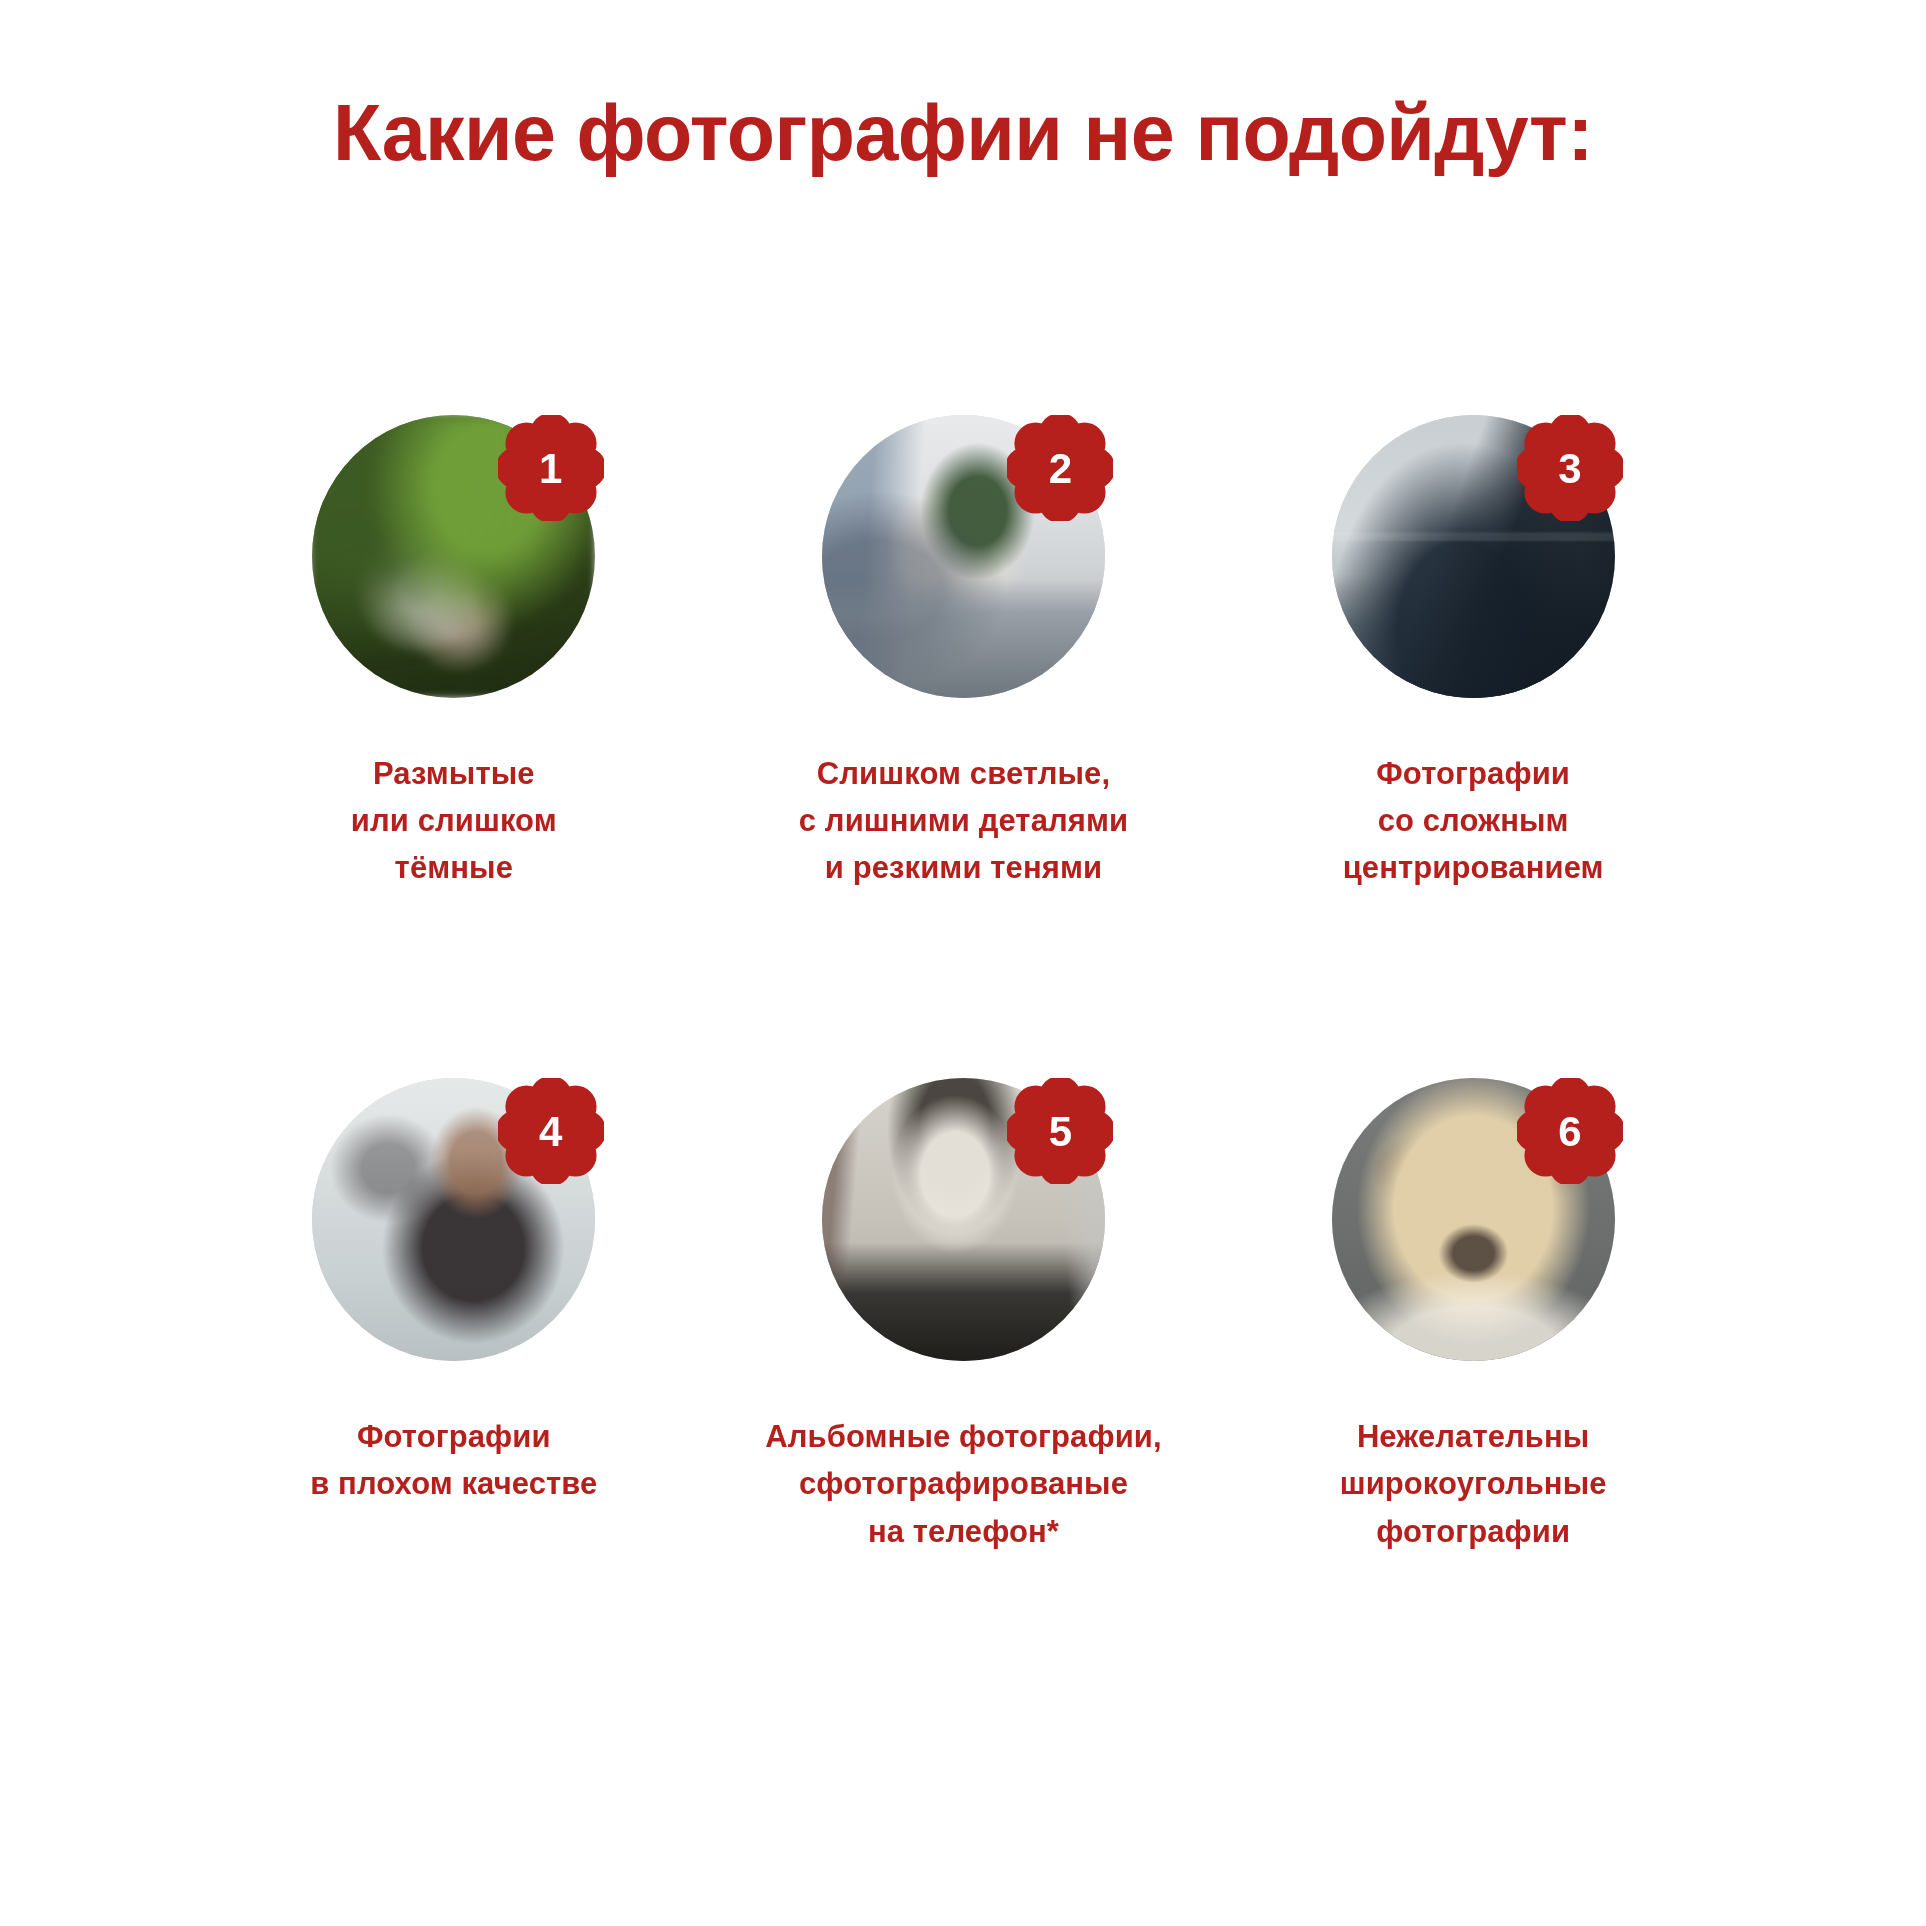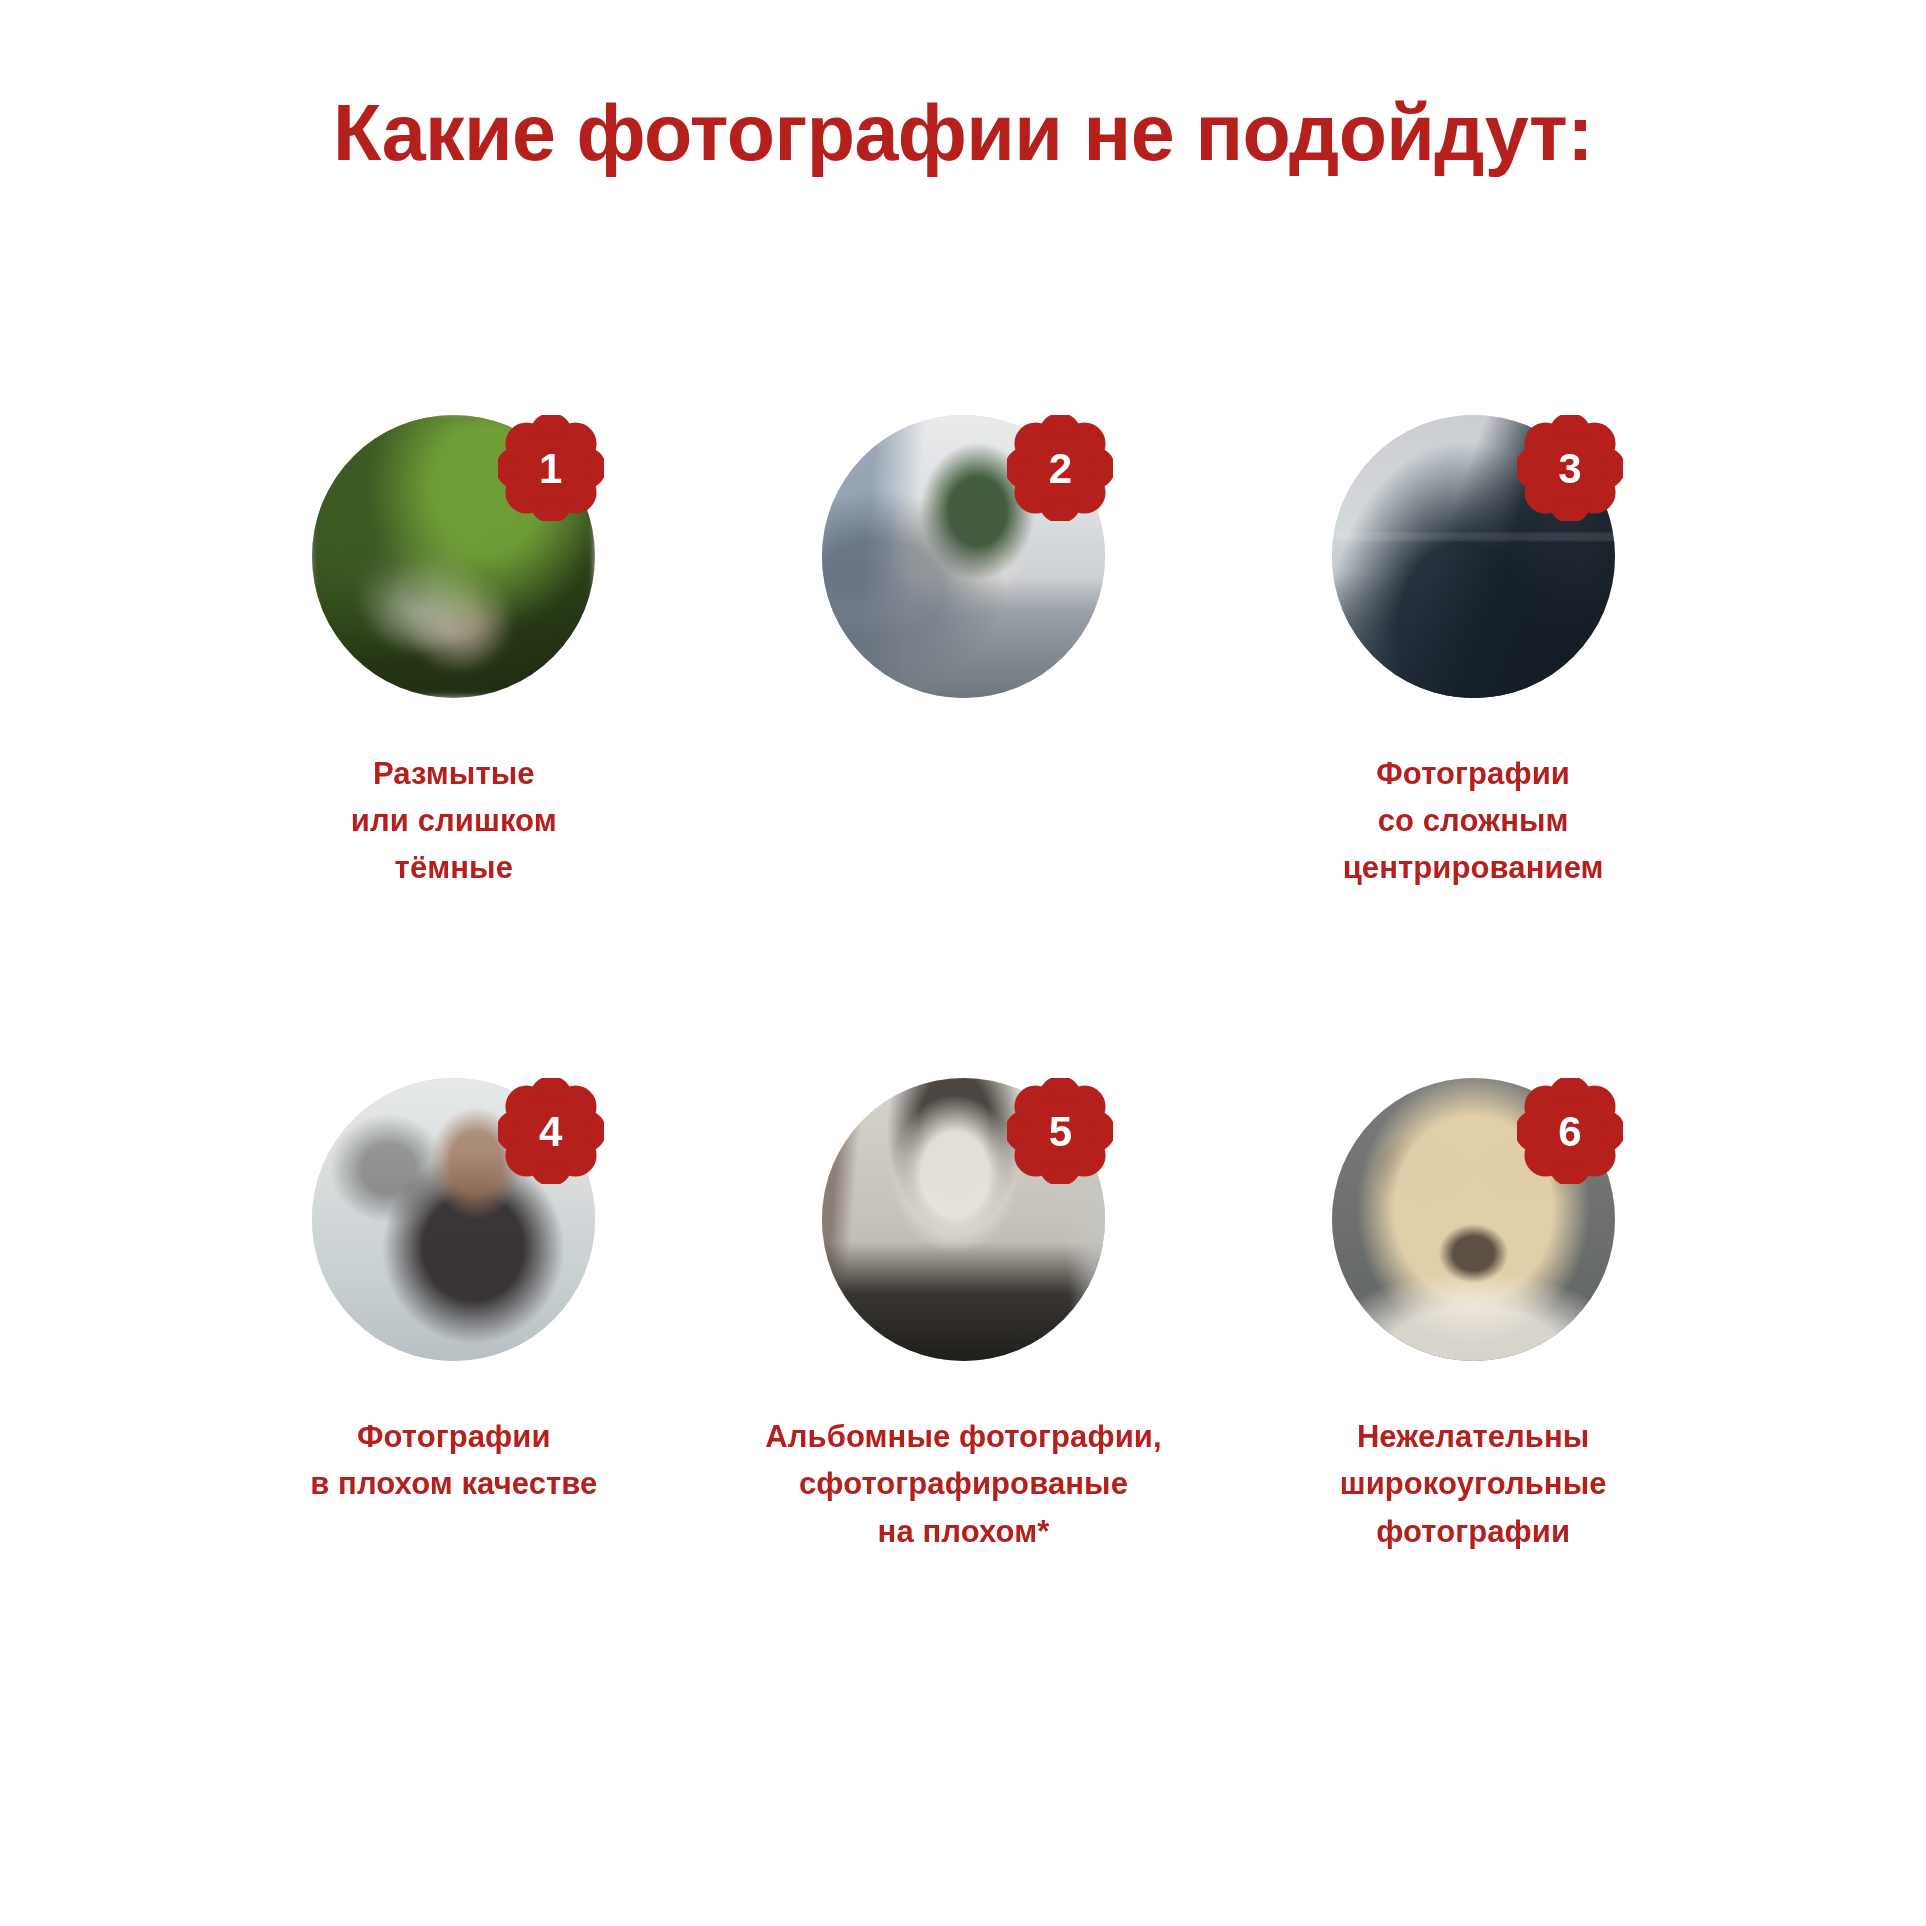--- a/index.html
+++ b/index.html
@@ -264,20 +264,23 @@
               <circle cx="27" cy="27" r="20"></circle>
                 <circle cx="73" cy="27" r="20"></circle>
               <circle cx="27" cy="73" r="20"></circle>
                 <circle cx="73" cy="73" r="20"></circle>
               <circle cx="50" cy="50" r="32"></circle>
             </g>
           </svg>
           <span class="num">2</span>
         </div>
       </div>
+      <div class="caption">Слишком светлые,
+с лишними деталями
+и резкими тенями</div>
     </div>
 
     <div class="cell">
       <div class="photo-wrap">
         <div class="photo p3">
           <div class="layer l1"></div>
             <div class="layer l2"></div>
             <div class="layer l3"></div>
         </div>
         <div class="badge">
@@ -349,21 +352,21 @@
               <circle cx="27" cy="73" r="20"></circle>
                 <circle cx="73" cy="73" r="20"></circle>
               <circle cx="50" cy="50" r="32"></circle>
             </g>
           </svg>
           <span class="num">5</span>
         </div>
       </div>
       <div class="caption">Альбомные фотографии,
 сфотографированые
-на плохом*</div>
+на телефон*</div>
     </div>
 
     <div class="cell">
       <div class="photo-wrap">
         <div class="photo p6">
           <div class="layer l1"></div>
             <div class="layer l2"></div>
             <div class="layer l3"></div>
         </div>
         <div class="badge">

